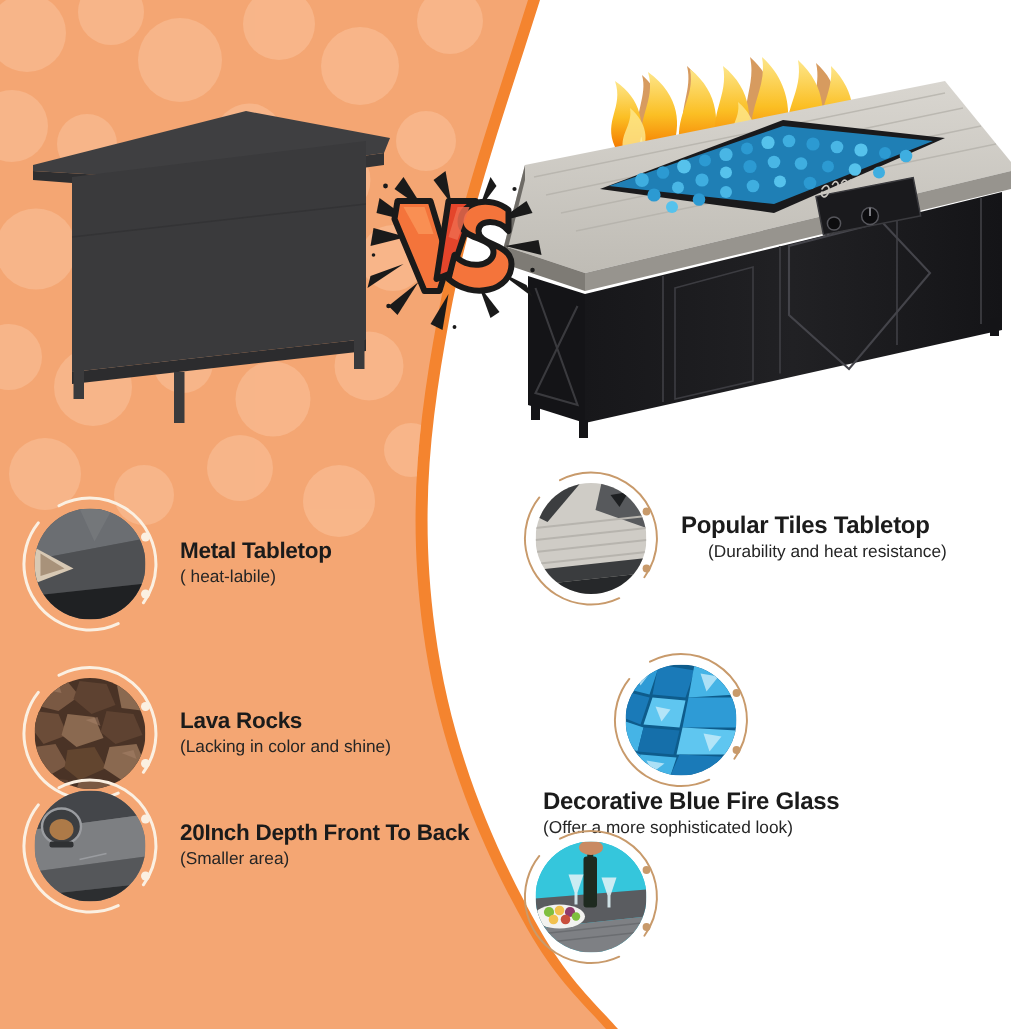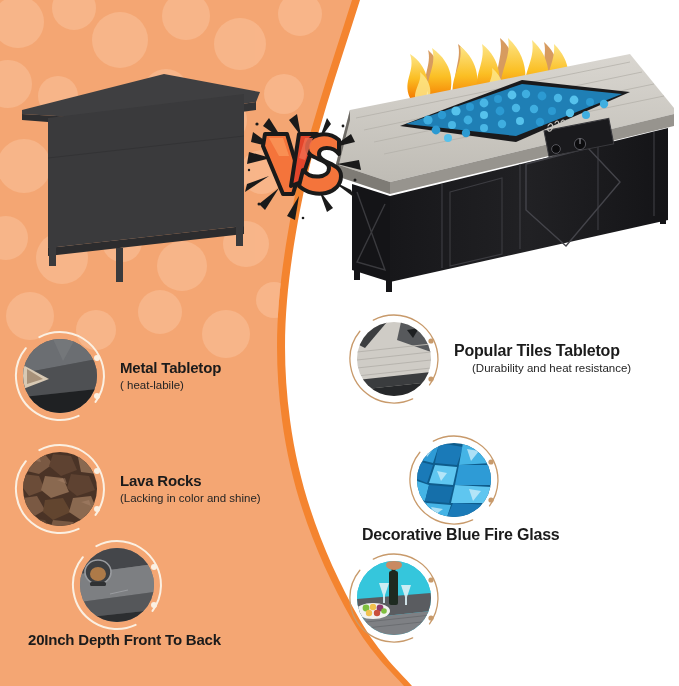--- a/index.html
+++ b/index.html
@@ -35,21 +35,21 @@
   .ftext{margin-left:14px;}
   .ftitle{
     font-size:15.5px;font-weight:bold;color:#1b1b1b;
     letter-spacing:-0.2px;line-height:1.15;white-space:nowrap;
   }
   .fsub{font-size:11.5px;color:#252525;margin-top:2px;white-space:nowrap;line-height:1.2;}
 
   
   .f-l1{left:14px;top:330px;}
   .f-l2{left:14px;top:443px;}
-  .f-l3{left:14px;top:539px;flex-direction:column;}
+  .f-l3{left:14px;top:518px;}
   
   .f-r1{left:348px;top:313px;}
   .f-r2{left:348px;top:434px;flex-direction:column;}
   .f-r3{left:348px;top:552px;}
 
   .f-l1 .ftitle,.f-l2 .ftitle,.f-l3 .ftitle{font-size:15px;}
   .f-r1 .ftitle,.f-r2 .ftitle,.f-r3 .ftitle{font-size:16px;}
   .f-r1 .fsub{margin-left:18px;}
 </style>
 </head>
@@ -374,20 +374,21 @@
 
           <ellipse cx="18" cy="24" rx="13" ry="12" fill="#3C3E41" stroke="#9A9CA0" stroke-width="1.6"></ellipse>
           <ellipse cx="18" cy="26" rx="8" ry="7" fill="#C98A4A" opacity=".8"></ellipse>
           <rect x="10" y="34" width="16" height="4" rx="1.5" fill="#2F3133"></rect>
           <line x1="30" y1="46" x2="48" y2="42" stroke="#9A9CA0" stroke-width="1"></line>
         </svg>
       </div>
     </div>
     <div class="ftext">
       <div class="ftitle">20Inch Depth Front To Back</div>
+      <div class="fsub">(Smaller area)</div>
     </div>
   </div>
 
   <div class="feature f-r1">
     <div class="thumb-wrap">
       <svg class="thumb-ring" viewBox="0 0 92 92" xmlns="http://www.w3.org/2000/svg">
         <path d="M46,2 A44,44 0 1,1 45.9,2" fill="none" stroke="#C89A6B" stroke-width="1.3" stroke-dasharray="118 22" stroke-linecap="round" transform="rotate(-28 46 46)"></path>
         <circle cx="83" cy="28" r="2.6" fill="#C89A6B"></circle>
         <circle cx="83" cy="66" r="2.6" fill="#C89A6B"></circle>
       </svg>
@@ -443,20 +444,21 @@
             <polygon points="50,6 62,8 54,18"></polygon>
             <polygon points="20,28 30,30 24,38"></polygon>
             <polygon points="52,46 64,48 56,58"></polygon>
             <polygon points="14,64 26,66 18,72"></polygon>
           </g>
         </svg>
       </div>
     </div>
     <div class="ftext">
       <div class="ftitle">Decorative Blue Fire Glass</div>
+      <div class="fsub">(Offer a more sophisticated look)</div>
     </div>
   </div>
 
   <div class="feature f-r3">
     <div class="thumb-wrap">
       <svg class="thumb-ring" viewBox="0 0 92 92" xmlns="http://www.w3.org/2000/svg">
         <path d="M46,2 A44,44 0 1,1 45.9,2" fill="none" stroke="#C89A6B" stroke-width="1.3" stroke-dasharray="118 22" stroke-linecap="round" transform="rotate(-28 46 46)"></path>
         <circle cx="83" cy="28" r="2.6" fill="#C89A6B"></circle>
         <circle cx="83" cy="66" r="2.6" fill="#C89A6B"></circle>
       </svg>

